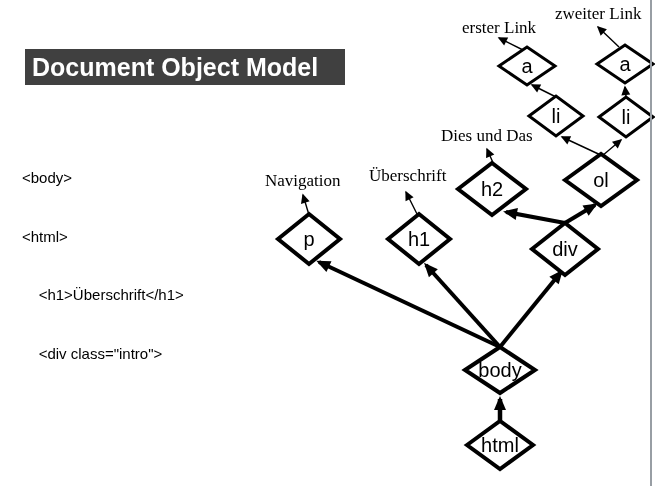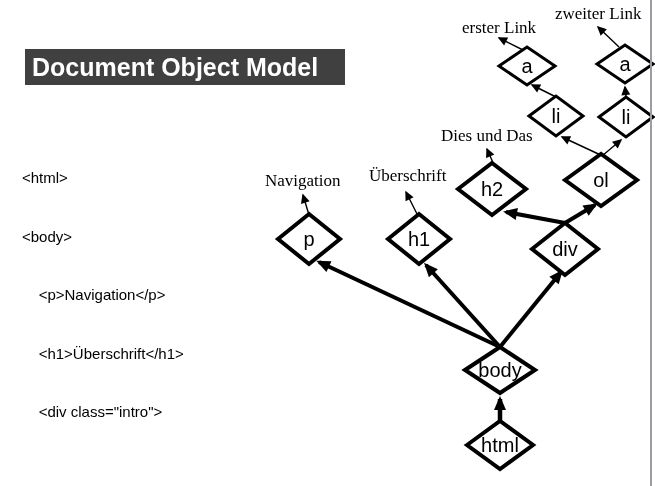--- a/index.html
+++ b/index.html
@@ -76,23 +76,22 @@
   }
 </style>
 </head>
 <body>
 
 <div class="slide">
 
   <div class="title-bar">Document Object Model</div>
 
   <div class="code-block">
+    <div>&lt;body&gt;</div>
     <div>&lt;html&gt;</div>
-    <div>&lt;body&gt;</div>
-    <div>    &lt;p&gt;Navigation&lt;/p&gt;</div>
     <div>    &lt;h1&gt;Überschrift&lt;/h1&gt;</div>
     <div>    &lt;div class="intro"&gt;</div>
     
     
     
     
     
   </div>
 
   <svg class="diagram-svg" width="655" height="486" viewBox="0 0 655 486">

